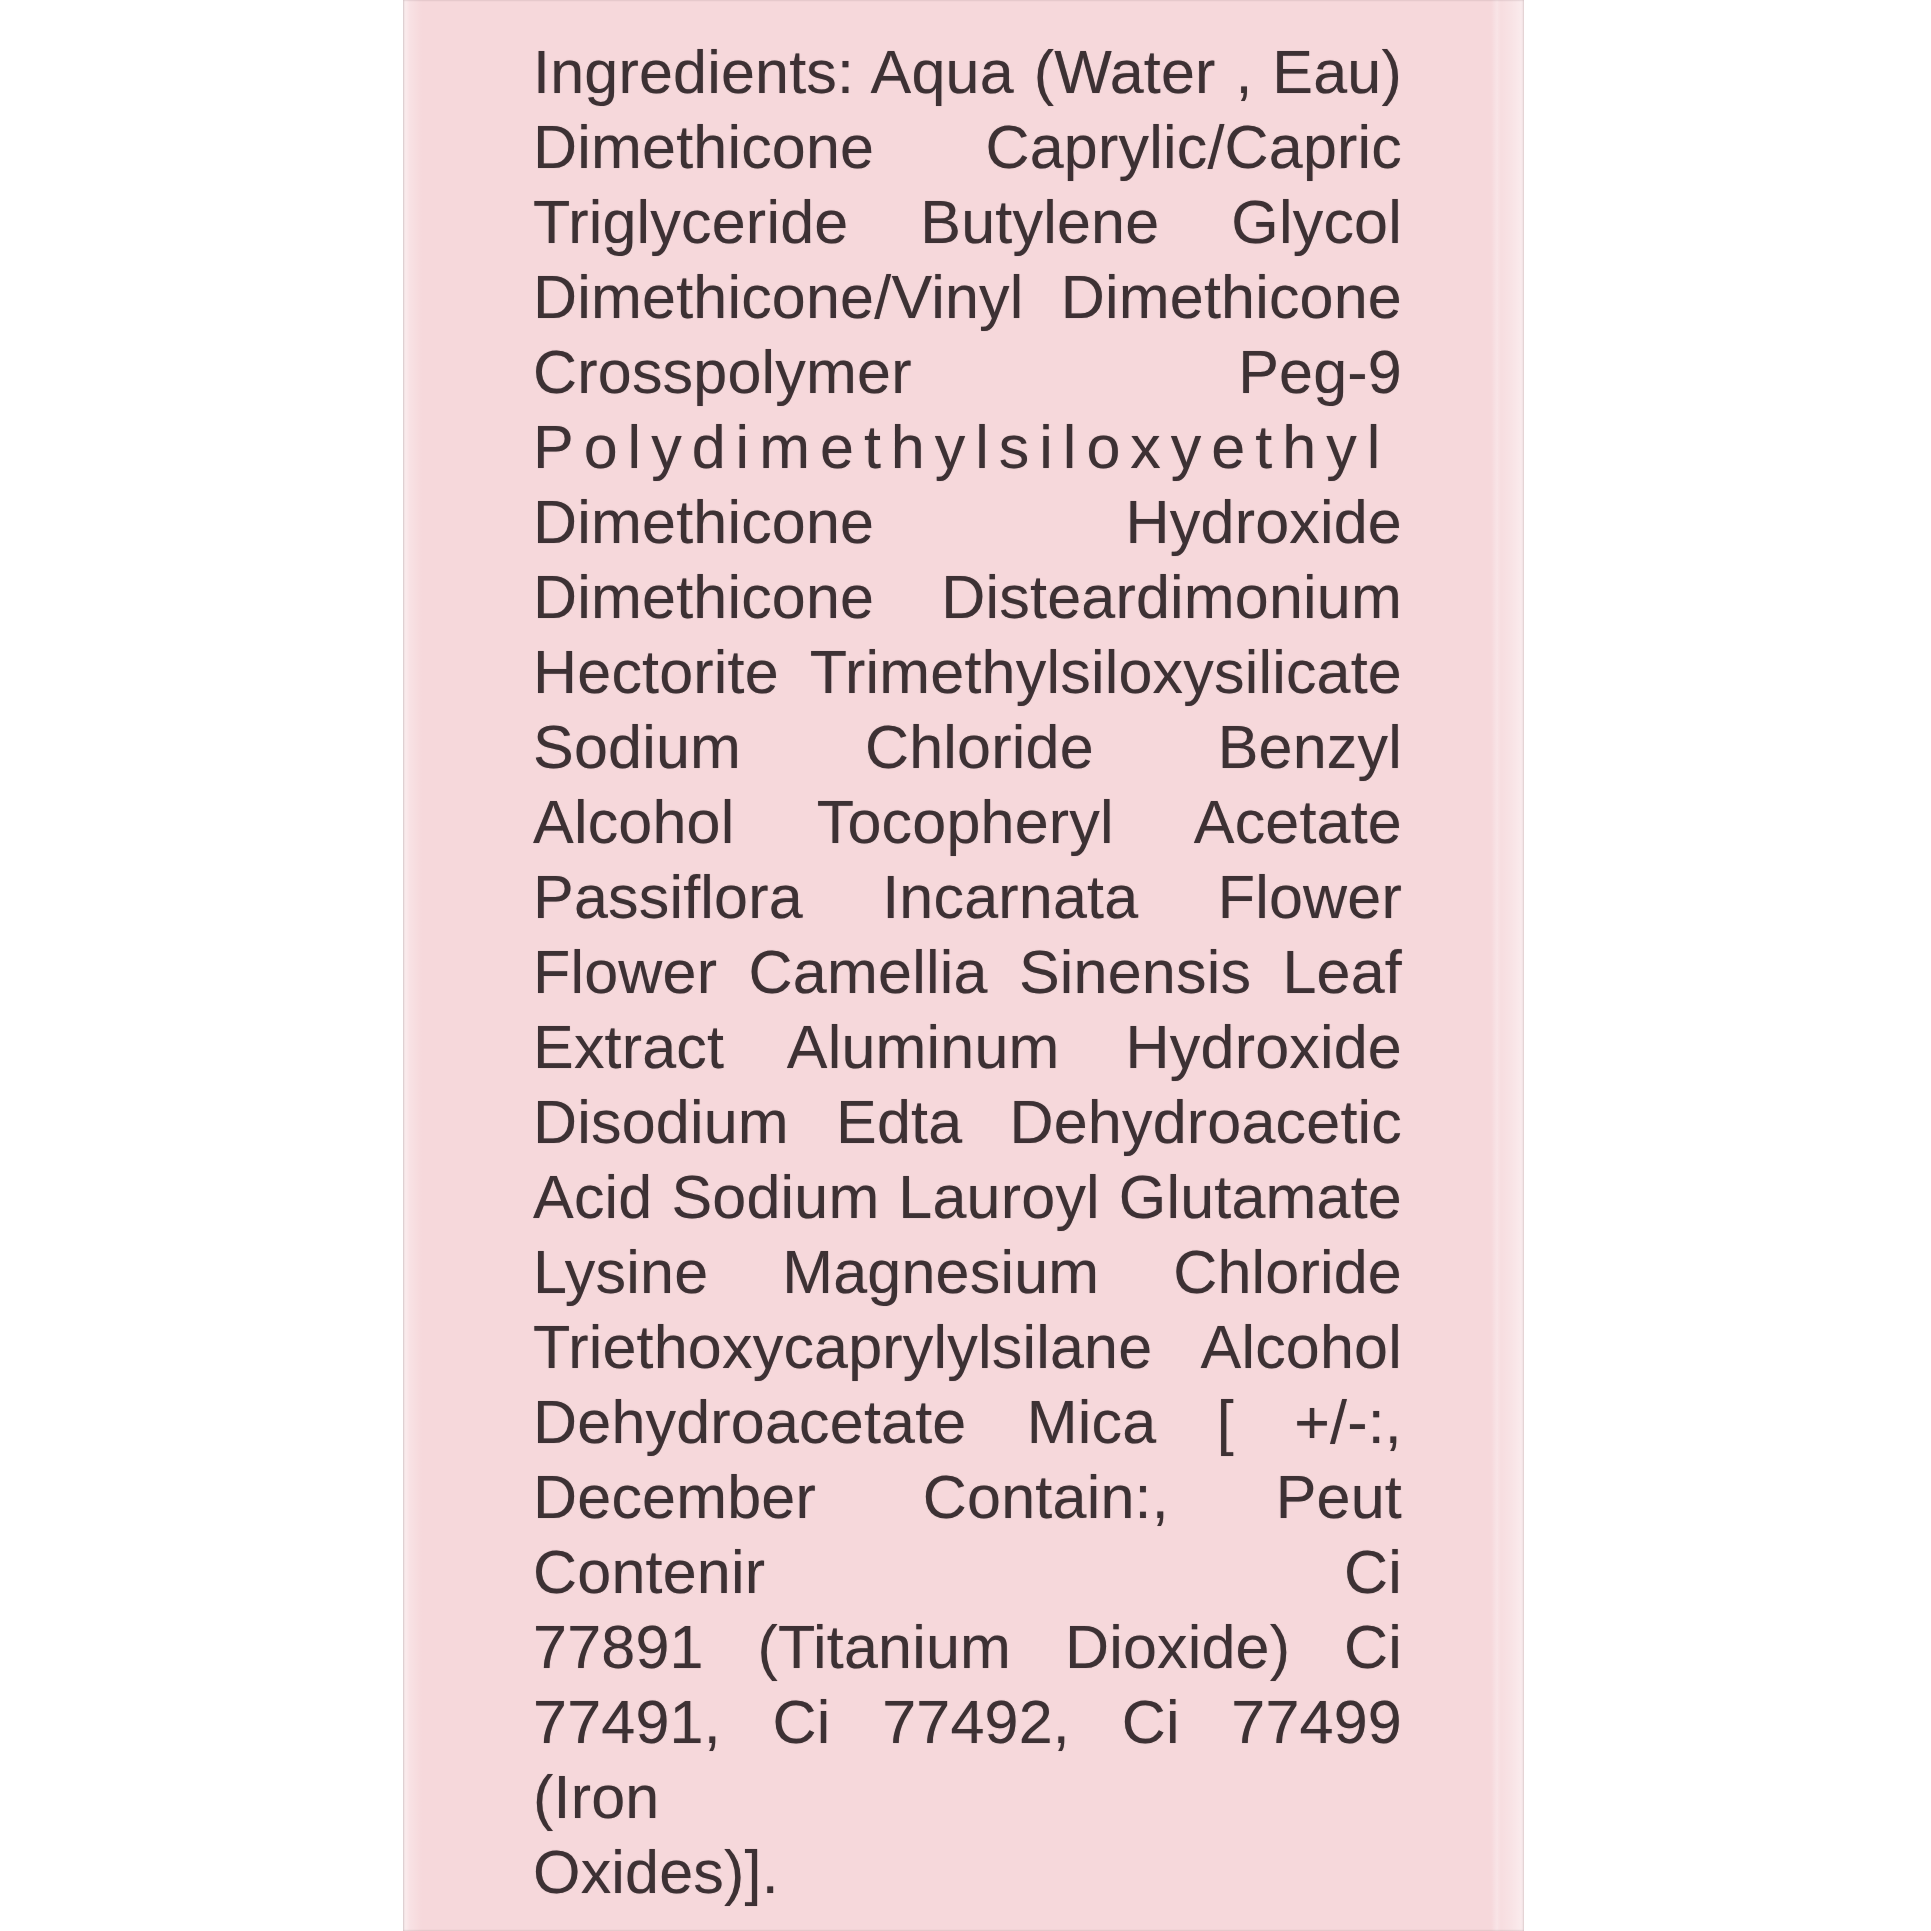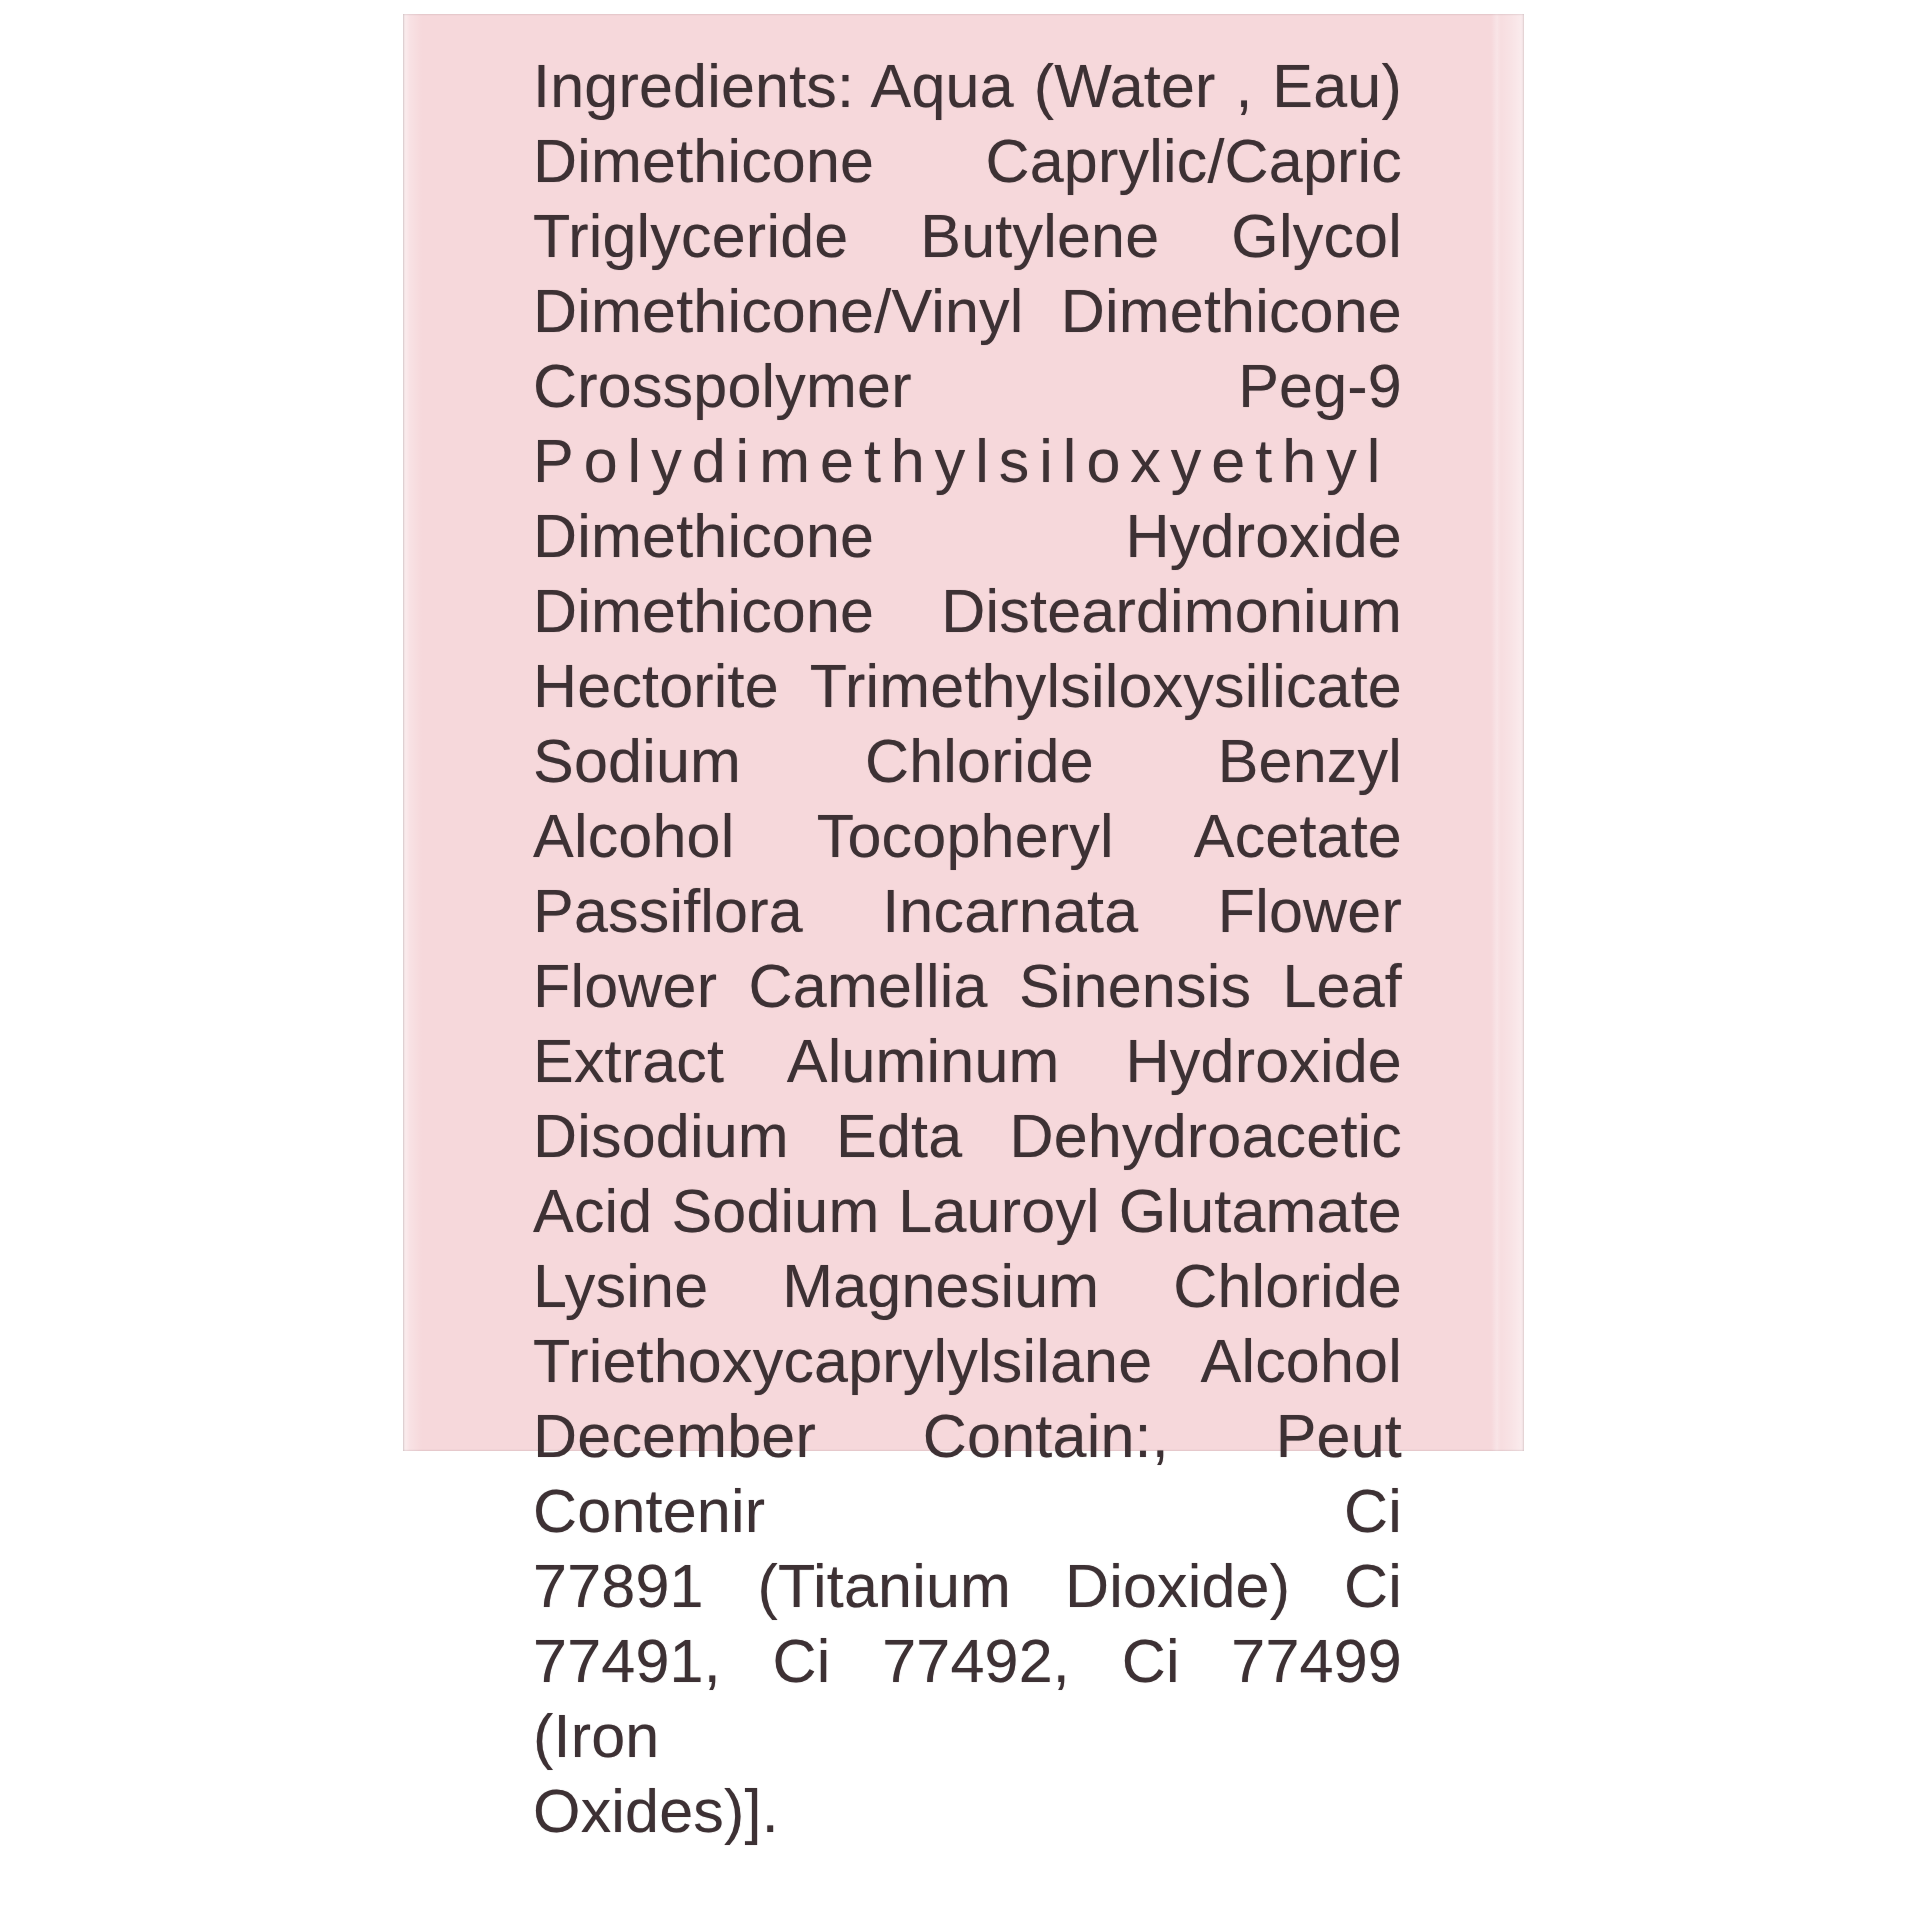--- a/index.html
+++ b/index.html
@@ -6,22 +6,22 @@
   #stage{
     position:relative;
     width:1931px;height:1931px;
     background:#ffffff;
     overflow:hidden;
     font-family:"Liberation Sans",sans-serif;
   }
   
   #panel{
     position:absolute;
-    left:403px;top:14px;
-    width:1121px;height:1437px;
+    left:403px;top:0;
+    width:1121px;height:1931px;
     background:
       linear-gradient(90deg, rgba(255,255,255,0.65) 0px, rgba(255,255,255,0.25) 6.8px, rgba(255,255,255,0) 19.3px),
       linear-gradient(270deg, rgba(255,255,255,0.55) 0px, rgba(255,255,255,0.30) 11.6px, rgba(255,255,255,0) 33px),
       linear-gradient(270deg, rgba(255,255,255,0) 23px, rgba(255,255,255,0.25) 27px, rgba(255,255,255,0) 33px),
       #f6d8db;
     box-shadow: inset 1px 0 1.9px rgba(150,125,130,0.35), inset -1px 0 1.9px rgba(150,125,130,0.28);
   }
   
   #ingredients{
     position:absolute;
@@ -64,20 +64,21 @@
       <div class="line">Hectorite Trimethylsiloxysilicate</div>
       <div class="line">Sodium Chloride Benzyl</div>
       <div class="line">Alcohol Tocopheryl Acetate</div>
       <div class="line">Passiflora Incarnata Flower</div>
       <div class="line">Flower Camellia Sinensis Leaf</div>
       <div class="line">Extract Aluminum Hydroxide</div>
       <div class="line">Disodium Edta Dehydroacetic</div>
       <div class="line">Acid Sodium Lauroyl Glutamate</div>
       <div class="line">Lysine Magnesium Chloride</div>
       <div class="line">Triethoxycaprylylsilane Alcohol</div>
+      <div class="line">Dehydroacetate Mica [ +/-:,</div>
       <div class="line">December Contain:, Peut Contenir Ci</div>
       <div class="line">77891 (Titanium Dioxide) Ci</div>
       <div class="line">77491, Ci 77492, Ci 77499 (Iron</div>
       <div class="line last">Oxides)].</div>
     </div>
   </div>
 </div>
 
 
 </body></html>

